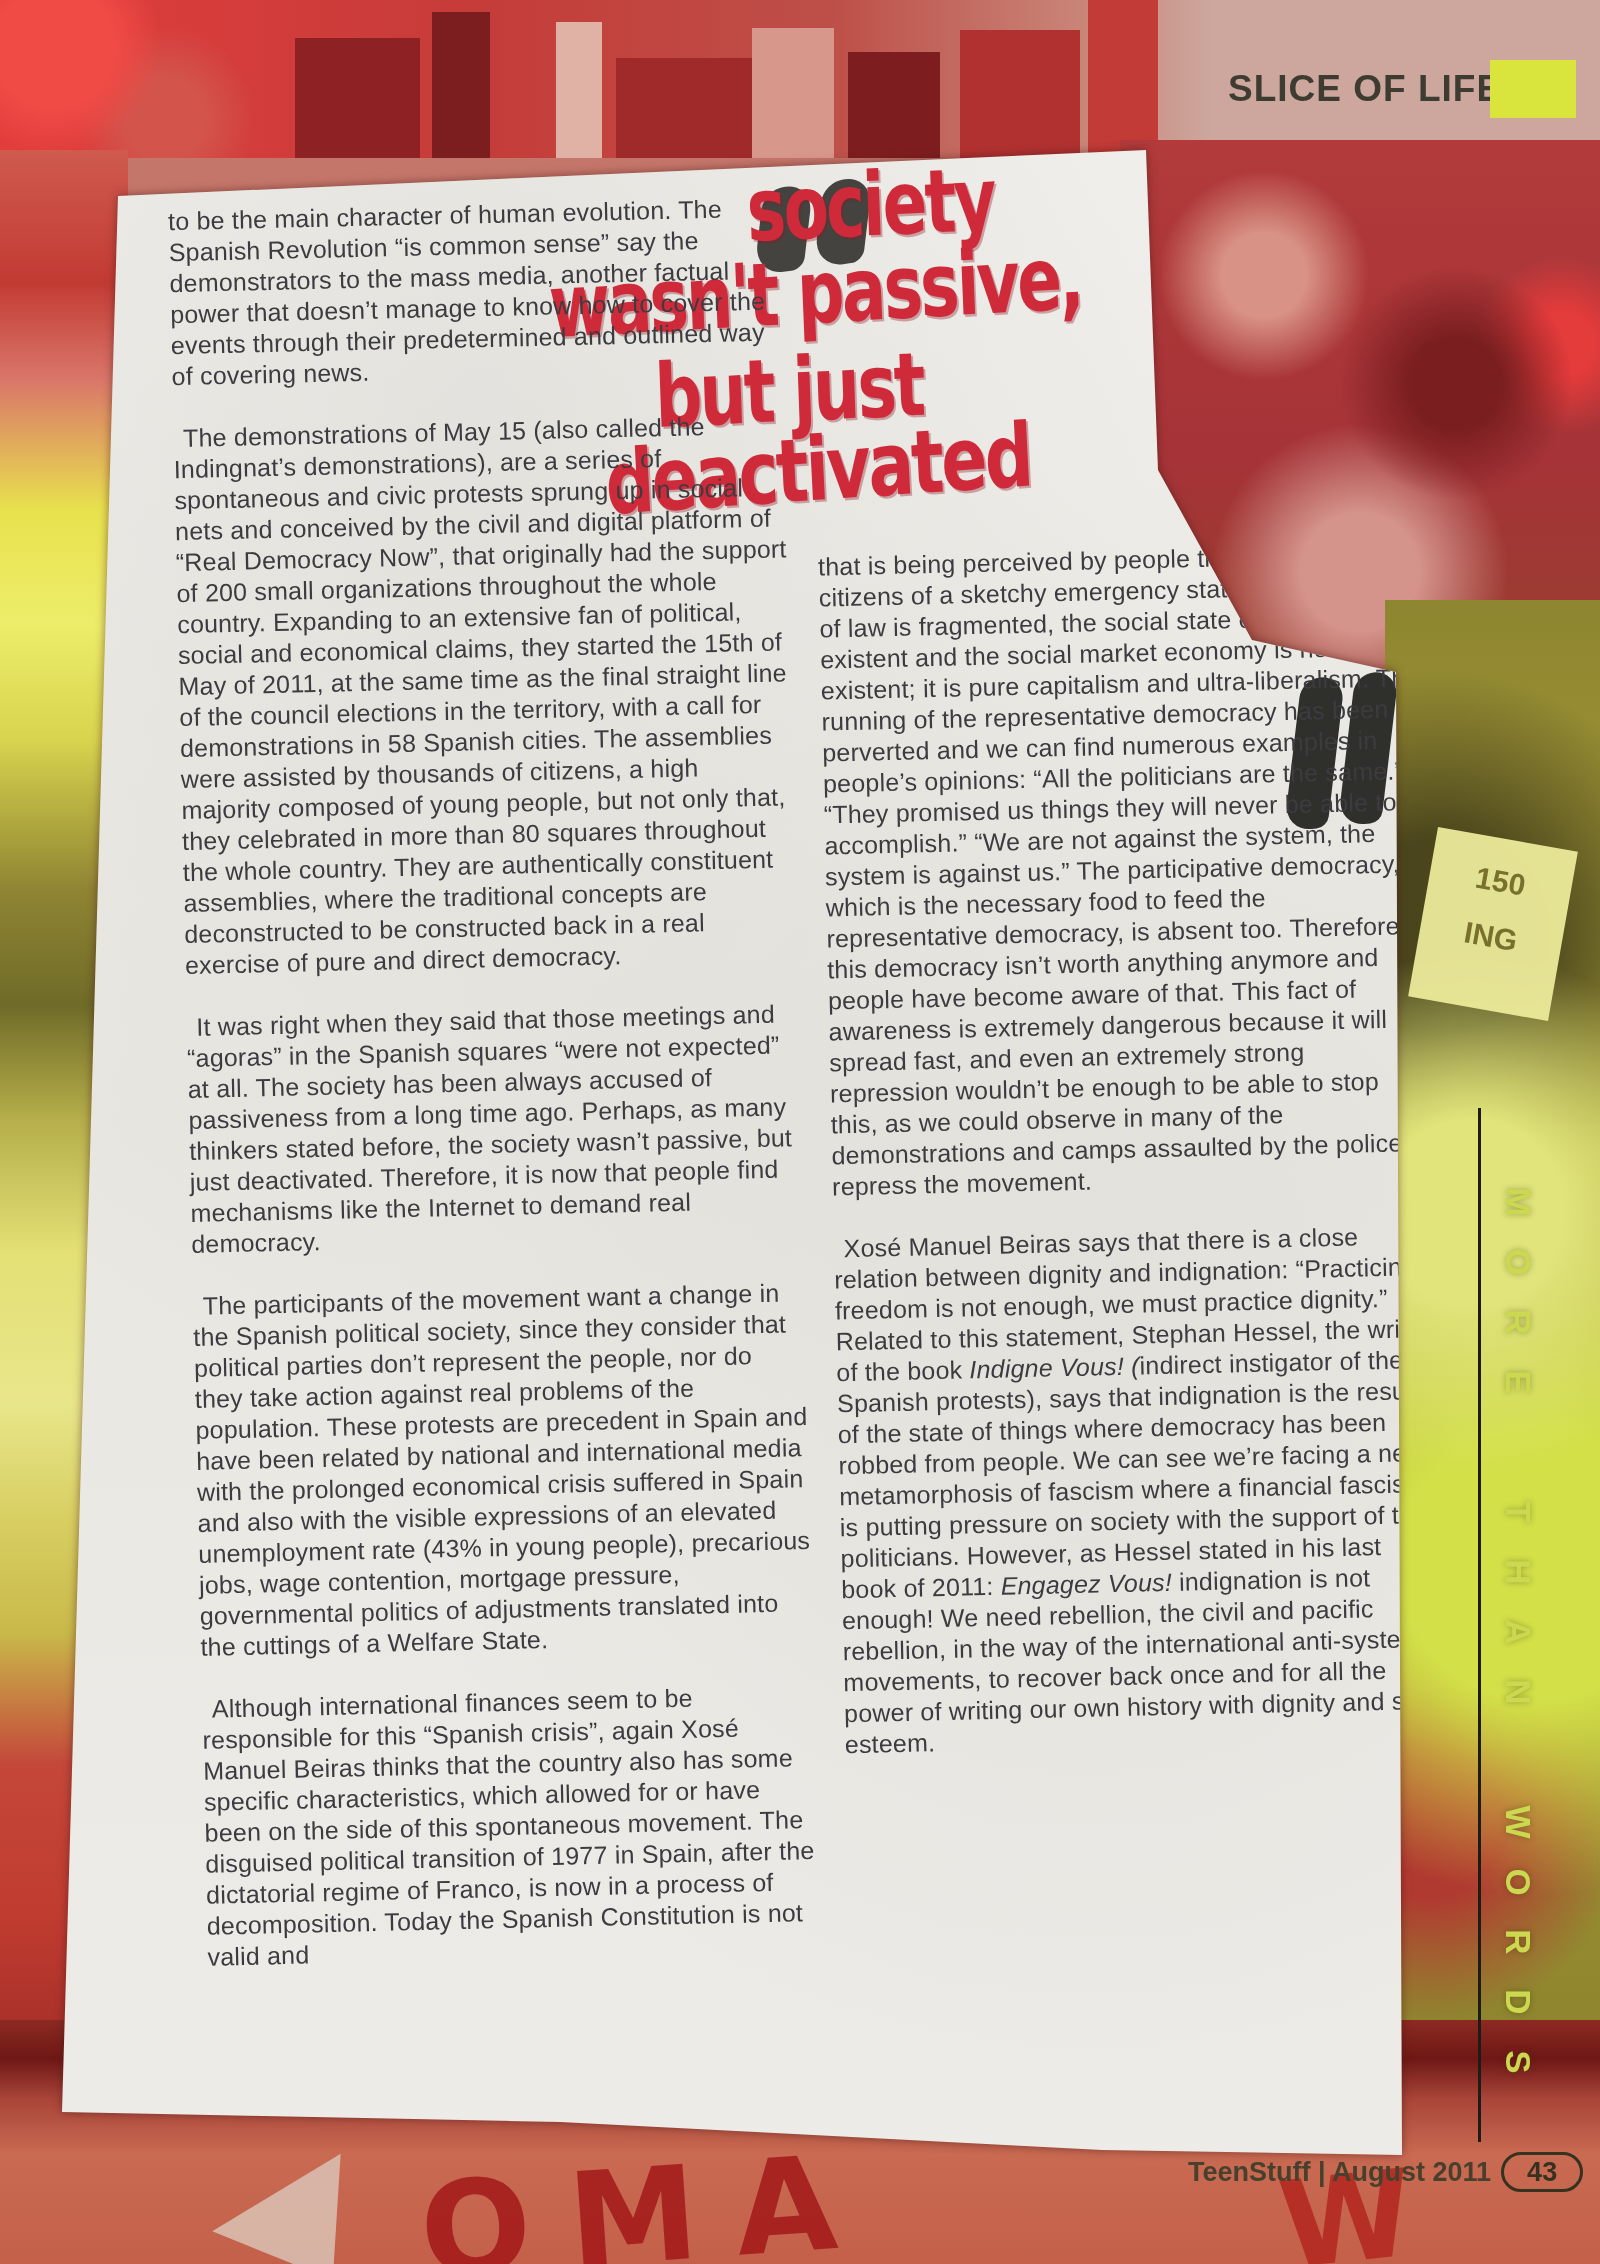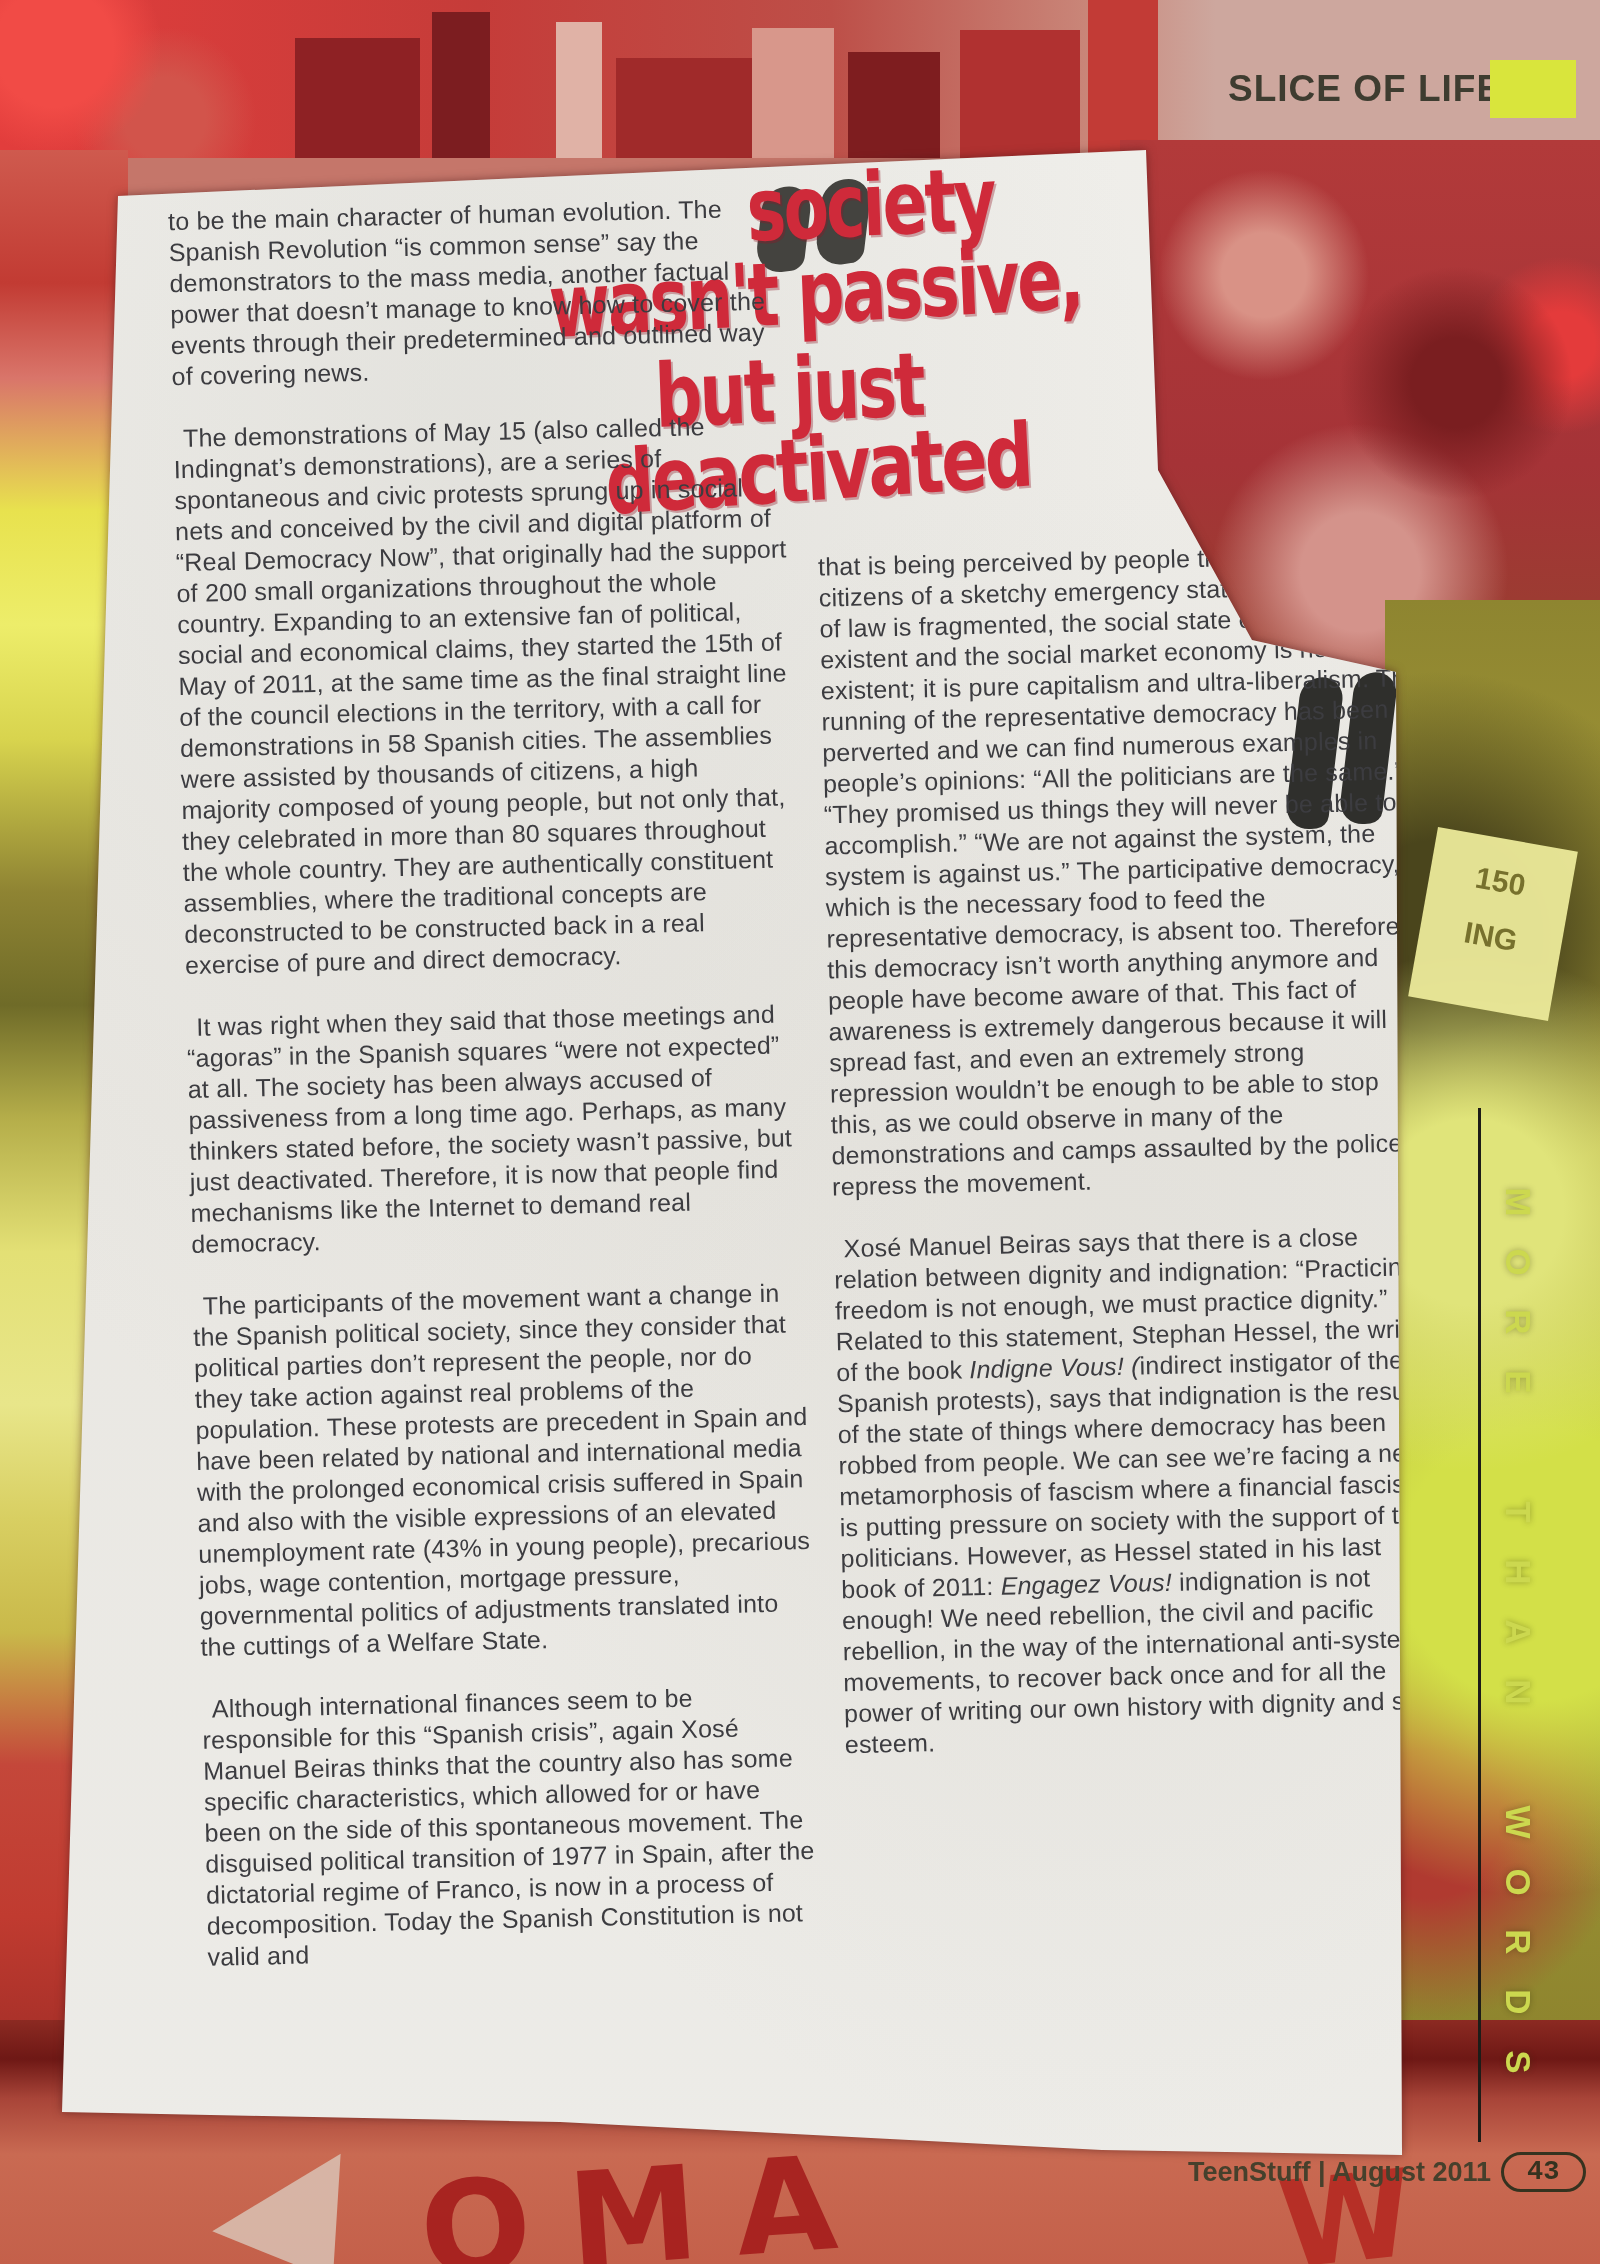--- a/index.html
+++ b/index.html
@@ -107,21 +107,21 @@
   .vtext{left:1488px;top:1172px;width:44px;display:flex;flex-direction:column;
     align-items:center;}
   .vletter{height:60px;font-size:35px;font-weight:800;color:#ccd84f;
     transform:rotate(90deg);line-height:44px;text-shadow:0 0 6px rgba(40,40,10,.35);}
   .vgap{height:70px;}
 
   
   .footer{left:1188px;top:2152px;display:flex;align-items:center;gap:10px;
     color:#46402c;font-weight:bold;font-size:27px;}
   .pageno{border:3px solid #35321f;border-radius:20px;padding:0 23px;line-height:34px;
-    color:#35321f;font-family:Liberation Mono, monospace;}
+    color:#35321f;}
 </style>
 </head>
 <body>
 
 <div>
 
   <div class="layer bg-top">
     <div class="layer bg-top-blob"></div>
     <div class="bldg b1"></div>
     <div class="bldg b2"></div>

